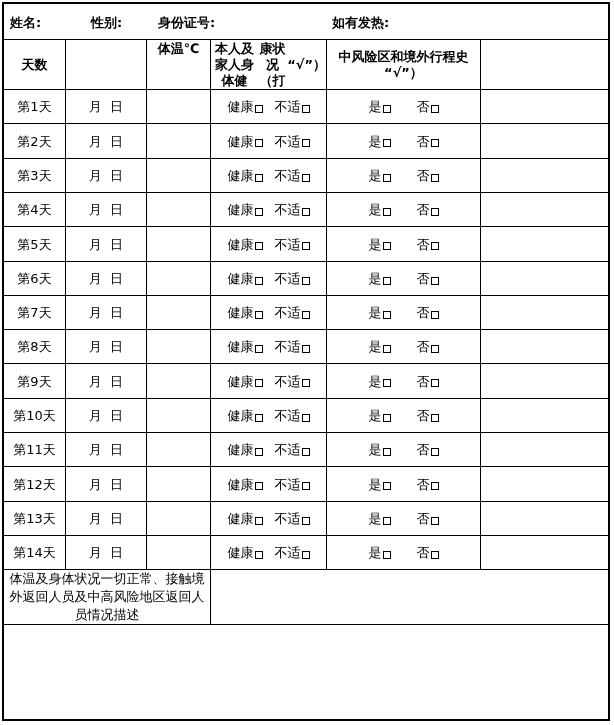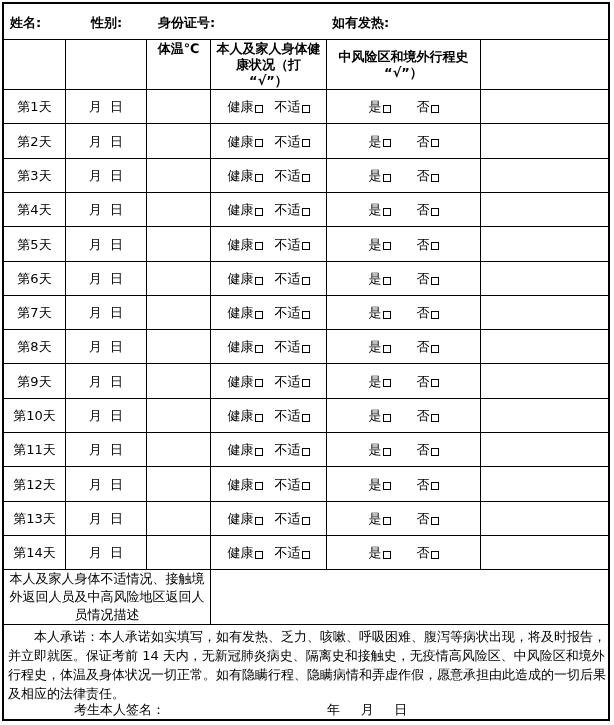--- a/index.html
+++ b/index.html
@@ -33,22 +33,23 @@
 <div class="sheet">
 
   <div class="top-info">
     <span style="left:6px">姓名:</span>
     <span style="left:87px">性别:</span>
     <span style="left:154px">身份证号:</span>
     <span style="left:328px">如有发热:</span>
   </div>
   <div class="row-line" style="top:35px"></div>
 
+  <div class="cell hdr" style="left:0;top:36px;width:61px;height:49px">天数</div>
   <div class="cell hdr" style="left:143px;top:20px;width:63px;height:49px">体温℃</div>
-  <div class="cell hdr" style="left:207px;top:36px;width:115px;height:49px;flex-direction:column">
+  <div class="cell hdr" style="left:207px;top:36px;width:115px;height:49px;">
     <div>本人及家人身体健</div>
     <div>康状况（打</div>
     <div>“√”）</div>
   </div>
   <div class="cell hdr" style="left:323px;top:36px;width:153px;height:49px;flex-direction:column">
     <div>中风险区和境外行程史</div>
     <div>“√”）</div>
   </div>
   <div class="row-line" style="top:85px"></div>
 
@@ -292,25 +293,17 @@
        <div class="cell" style="left:323px;top:532px;width:153px;height:34px">
          <span class="opt"><span>是</span><span class="chk"></span></span>
          <span class="gap-y"></span>
          <span class="opt"><span>否</span><span class="chk"></span></span>
        </div>
        <div class="cell" style="left:477px;top:532px;width:127px;height:34px"></div>
        <div class="row-line" style="top:565px"></div>
       </div>
     </div>
 
-  <div class="cell desc" style="left:0;top:566px;width:206px;height:54px">本人及家人身体不适情况、接触境外返回人员及中高风险地区返回人员情况描述</div>
+  <div class="cell desc" style="left:0;top:566px;width:206px;height:54px">体温及身体状况一切正常、接触境外返回人员及中高风险地区返回人员情况描述</div>
   <div class="abs" style="left:207px;top:566px;width:397px;height:54px"></div>
   <div class="row-line" style="top:620px"></div>
 
-  <div class="abs" style="left:0;top:621px;width:604px;height:94px">
-    <div class="promise" style="top:2px">
-      <p>本人承诺：本人承诺如实填写，如有发热、乏力、咳嗽、呼吸困难、腹泻等病状出现，将及时报告，并立即就医。保证考前 14 天内，无新冠肺炎病史、隔离史和接触史，无疫情高风险区、中风险区和境外行程史，体温及身体状况一切正常。如有隐瞒行程、隐瞒病情和弄虚作假，愿意承担由此造成的一切后果及相应的法律责任。</p>
-    </div>
-    <span class="sign" style="left:70px;top:76px">考生本人签名：</span>
-    <span class="abs" style="left:160px;top:74px;width:160px;height:18px"></span>
-    <span class="sign" style="left:323px;top:76px">年     月     日</span>
-  </div>
 </div>
 
 </body></html>

